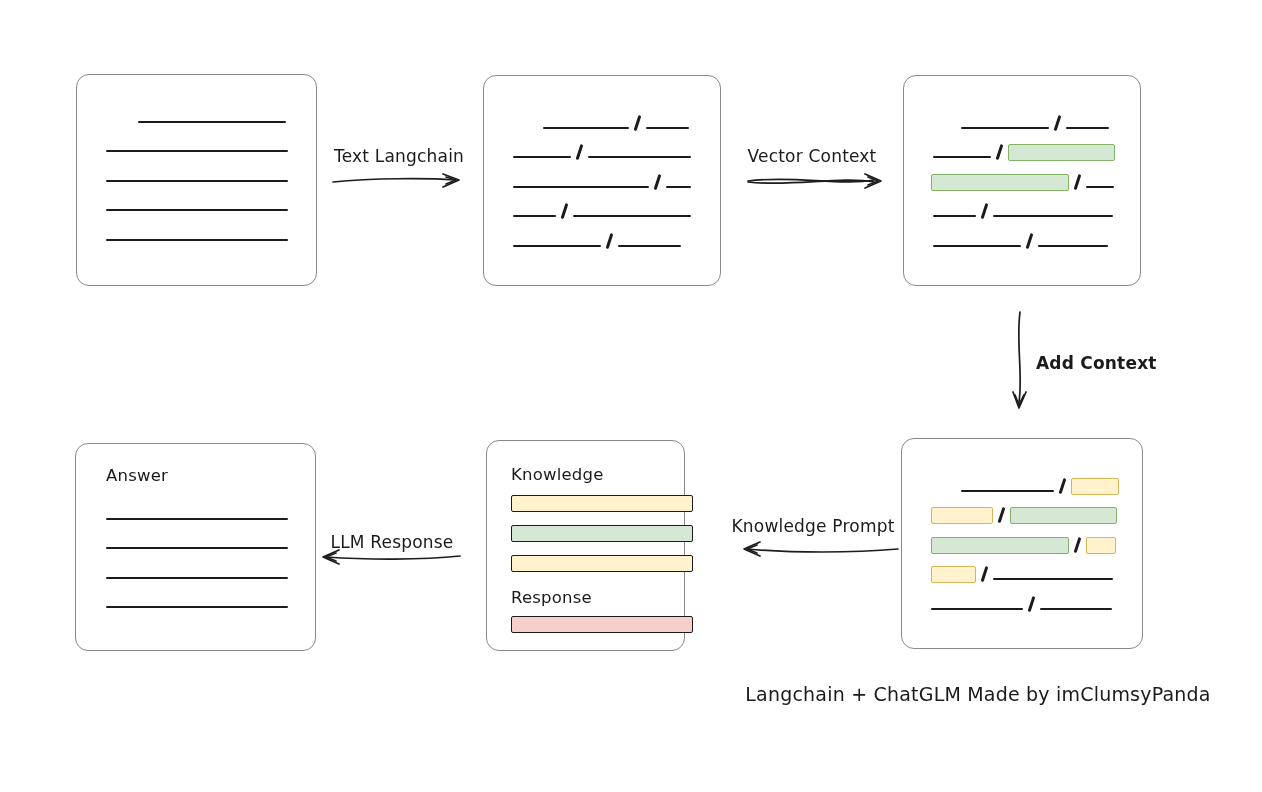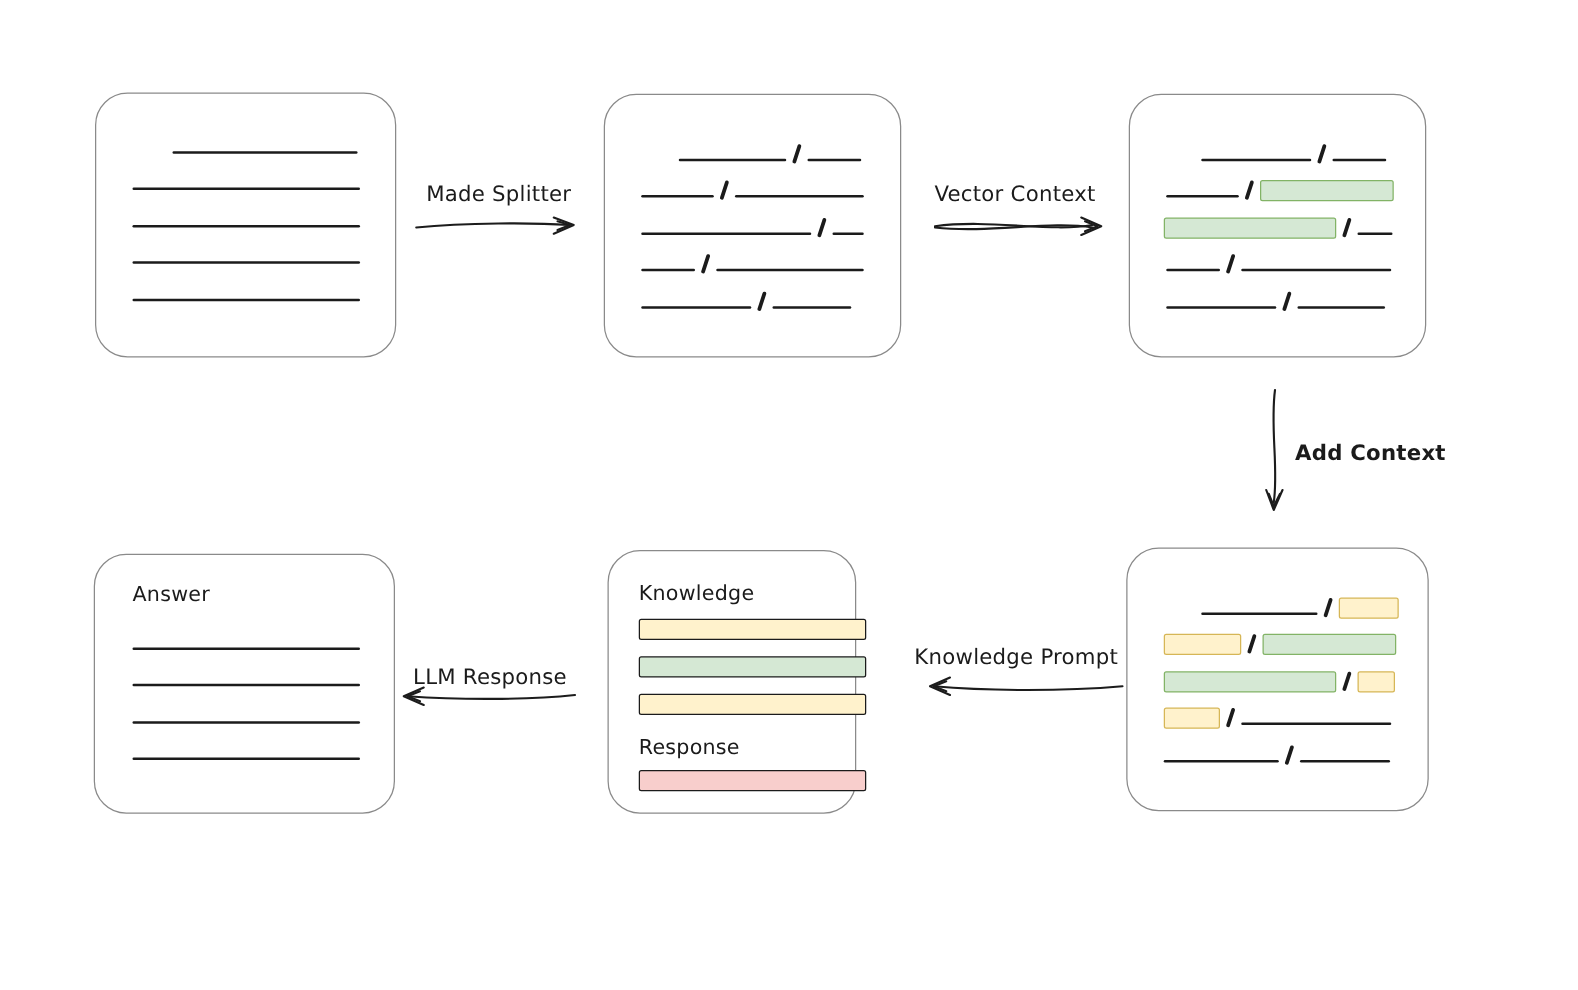--- a/index.html
+++ b/index.html
@@ -2,21 +2,21 @@
 <html style="--yellow-fill: #FFF2CC; --yellow-stroke: #D6B656; --green-fill: #D5E8D4; --green-stroke: #82B366; --red-fill: #F8CECC; --red-stroke: #B85450;"><head>
 <meta charset="utf-8">
 <style>
   html,body { margin:0; padding:0; background:#ffffff; }
   .canvas {
     position:relative; width:1262px; height:792px; background:#ffffff;
     font-family:"DejaVu Sans", sans-serif; color:#1b1b1b; overflow:hidden;
   }
   .node {
     position:absolute; background:#ffffff; border:1.5px solid #8a8a8a;
-    border-radius:26px; box-sizing:border-box;
+    border-radius:13px; box-sizing:border-box;
   }
   #node-document { left:76px;  top:74px;  width:241px; height:212px; }
   #node-chunks   { left:483px; top:75px;  width:238px; height:211px; }
   #node-vector   { left:903px; top:75px;  width:238px; height:211px; }
   #node-context  { left:901px; top:438px; width:242px; height:211px; }
   #node-prompt   { left:486px; top:440px; width:199px; height:211px; }
   #node-answer   { left:75px;  top:443px; width:241px; height:208px; }
 
   .rows { position:absolute; left:0; right:0; top:0; }
   #node-document .rows { padding-top:18px; }
@@ -234,20 +234,21 @@
       <path d="M760,542 L744,549 L760,556"></path>
       <path d="M757,545 L747,549 L757,553"></path>
     </g>
     <g>
       <path d="M460,556 C422,560 368,560 326,557"></path>
       <path d="M339,550 L323,557 L339,564"></path>
       <path d="M336,553 L326,557 L336,561"></path>
     </g>
   </svg>
 
-  <div class="edge-label" id="lbl-text-splitter">Made Splitter</div>
+  <div class="edge-label" id="lbl-text-splitter">Text Langchain</div>
   <div class="edge-label" id="lbl-vector-search">Vector Context</div>
   <div class="edge-label left-anchored" id="lbl-add-context">Add Context</div>
   <div class="edge-label" id="lbl-generate-prompt">Knowledge Prompt</div>
   <div class="edge-label" id="lbl-llm-response">LLM Response</div>
 
+  <div class="caption">Langchain + ChatGLM Made by imClumsyPanda</div>
 
 </div>
 
 </body></html>

